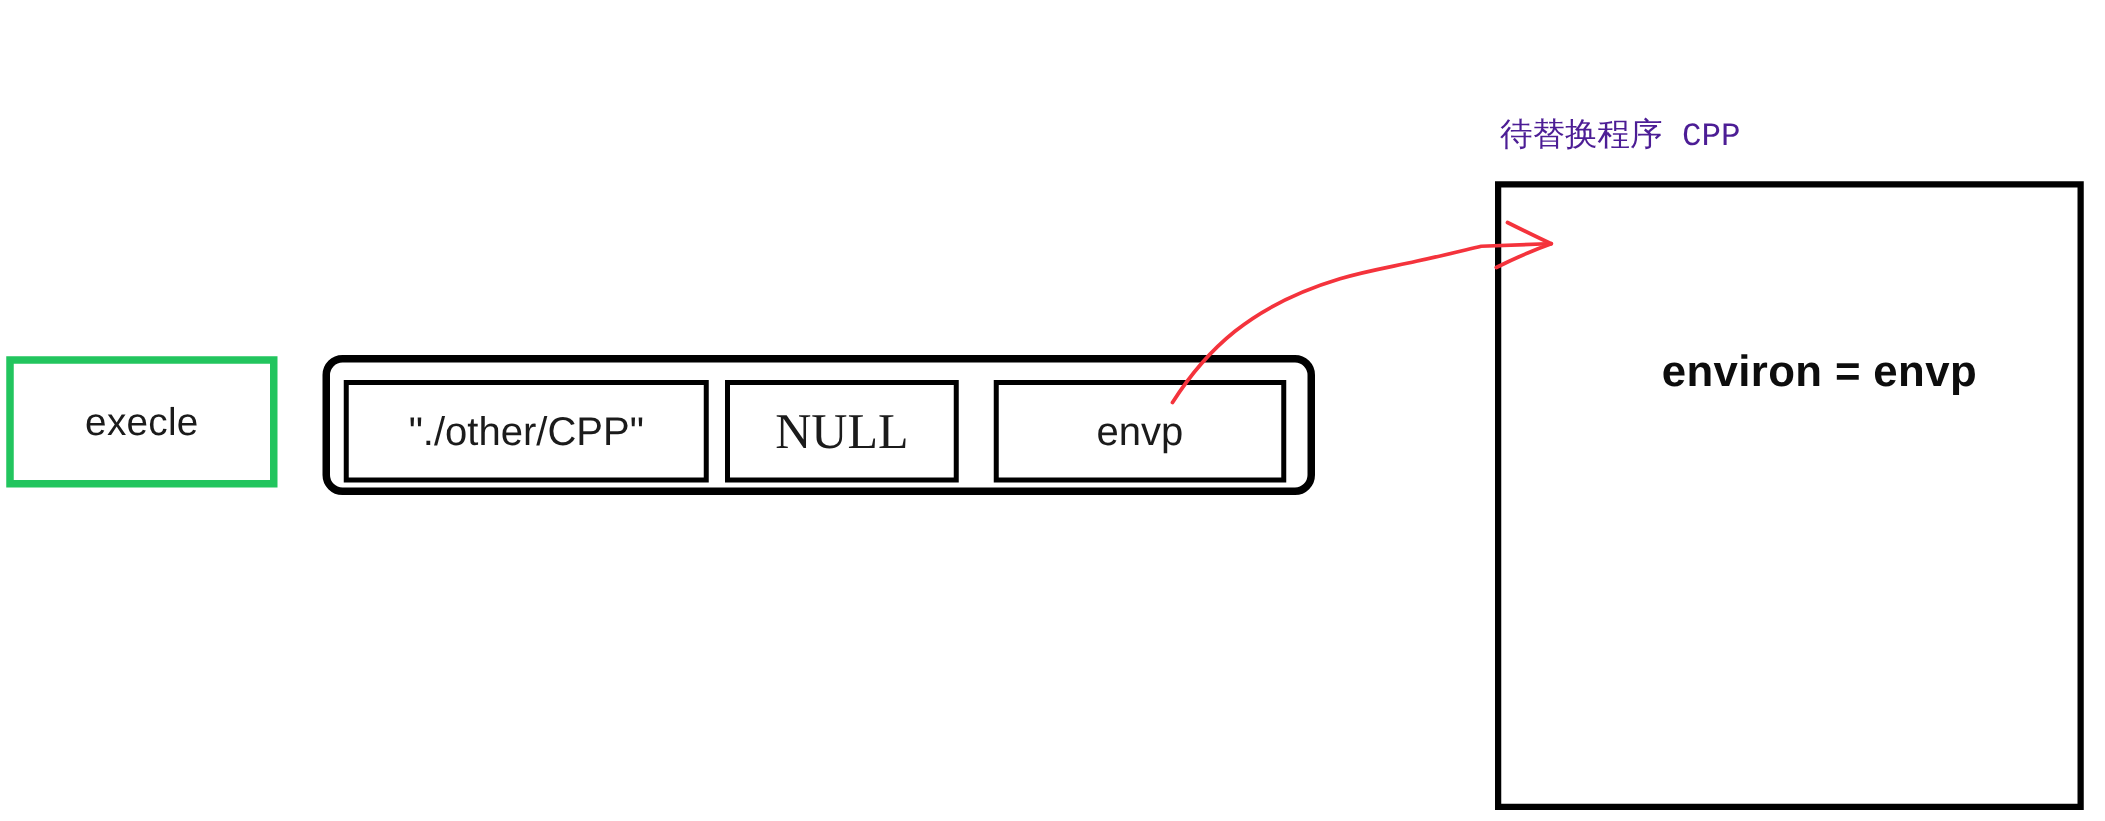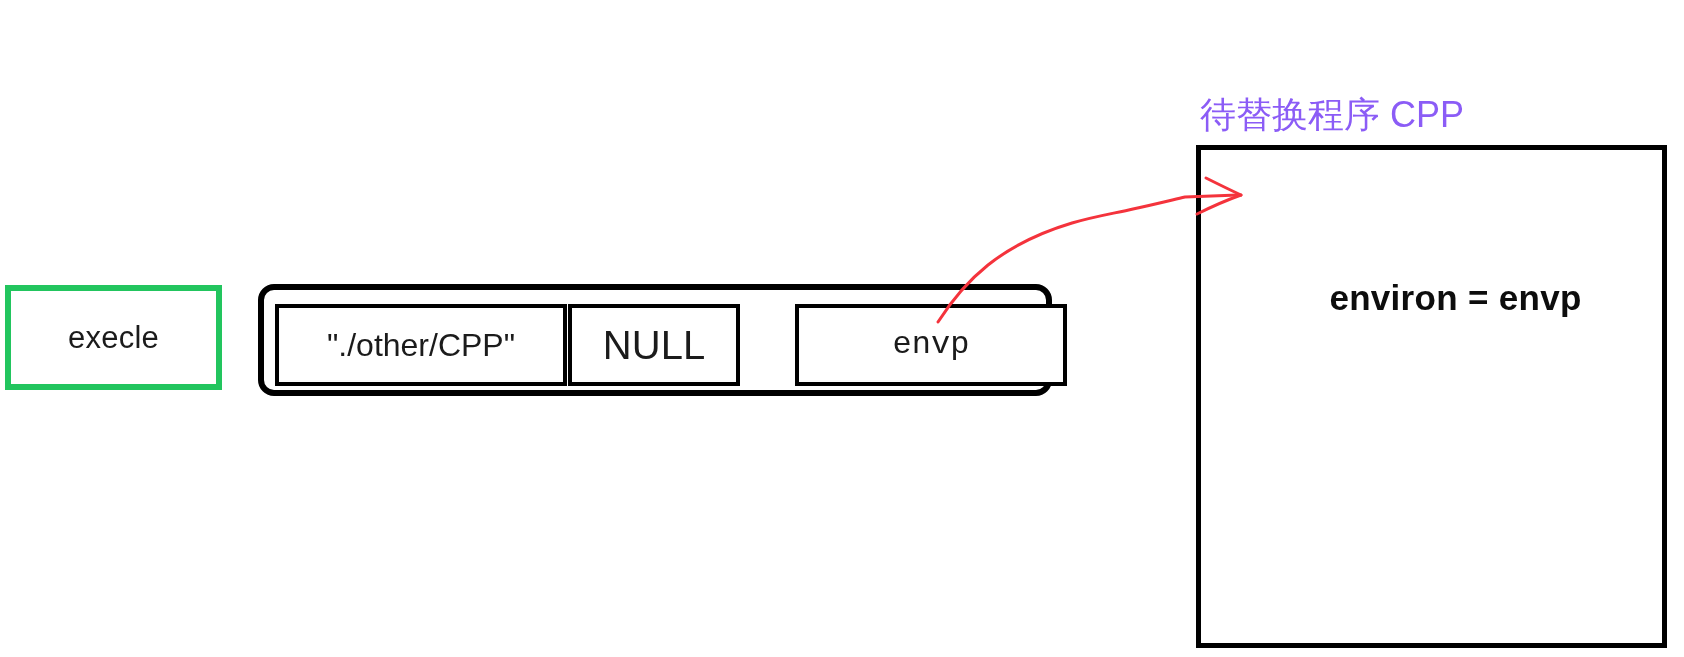--- a/index.html
+++ b/index.html
@@ -57,40 +57,41 @@
     top: 14px;
     height: 82px;
     border: 4px solid #000000;
     box-sizing: border-box;
     background: #ffffff;
     display: flex;
     align-items: center;
     justify-content: center;
   }
   .arg-cell.path  { left: 11px;  width: 292px; }
-  .arg-cell.null  { left: 304px; width: 172px; }
-  .arg-cell.envp  { left: 531px; width: 272px; font-family: Liberation Mono, monospace; }
+  .arg-cell.null  { left: 316px; width: 187px; font-family: Liberation Serif, serif; }
+  .arg-cell.envp  { left: 531px; width: 234px; }
 
   .arg-text {
     font-size: 32px;
     color: #1b1b1b;
     line-height: 1;
     white-space: nowrap;
   }
   .arg-text.big { font-size: 40px; }
 
   
   .target-title {
     position: absolute;
     left: 1200px;
     top: 95px;
-    font-size: 36px;
-    color: #8b5cf6;
+    font-size: 26px;
+    color: #4c1d95;
     line-height: 1.1;
     white-space: nowrap;
+    font-family: Liberation Mono, monospace;
   }
   .target-panel {
     position: absolute;
     left: 1196px;
     top: 145px;
     width: 471px;
     height: 503px;
     border: 5px solid #000000;
     box-sizing: border-box;
     background: #ffffff;

